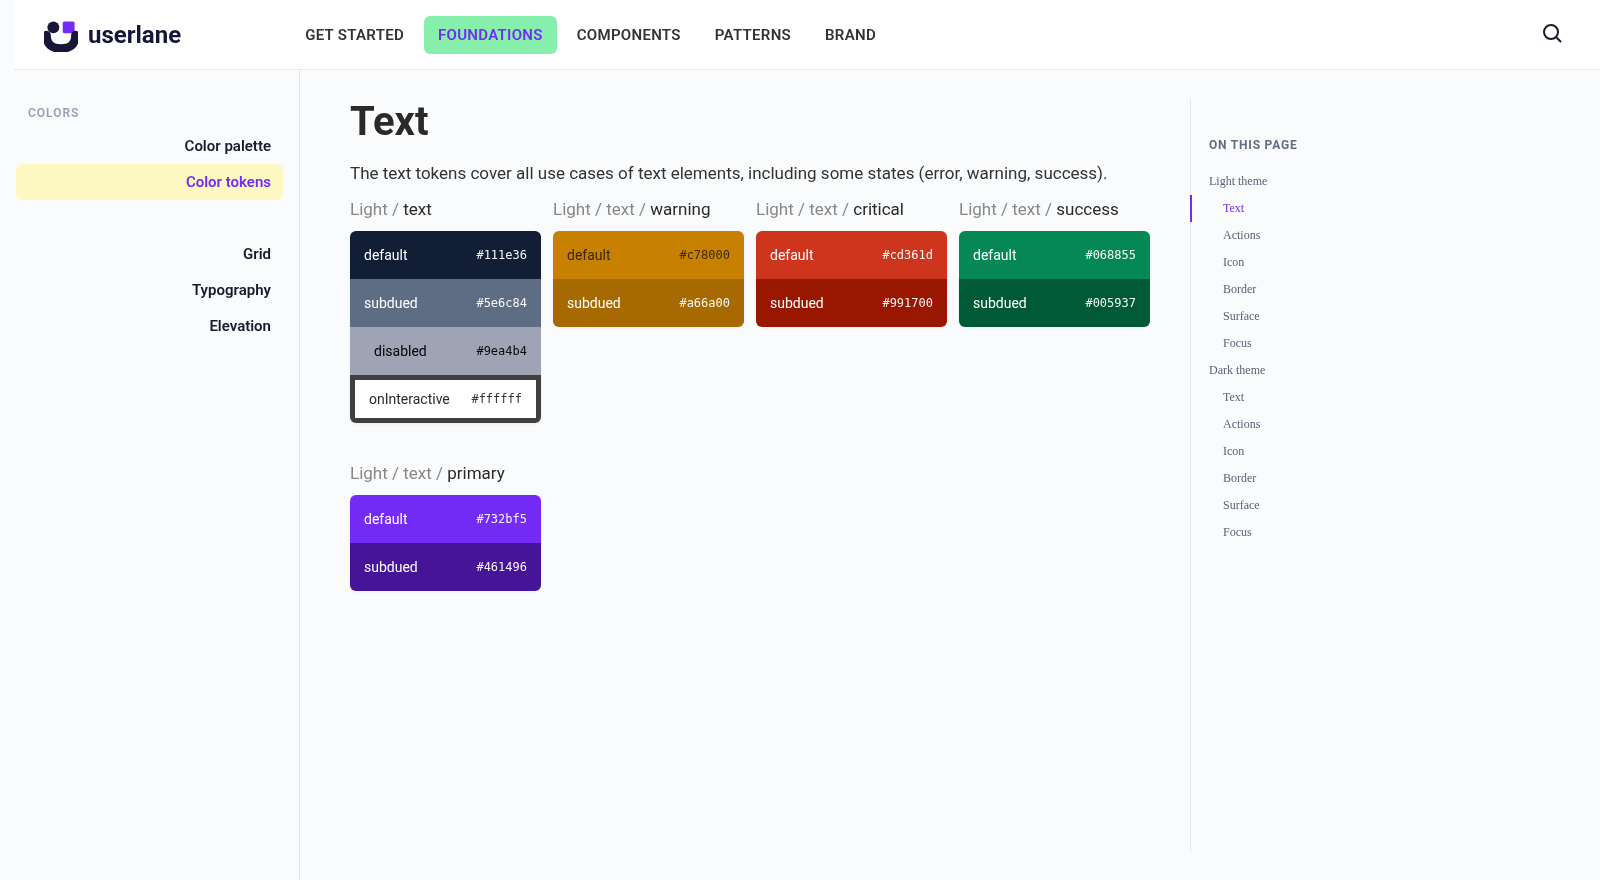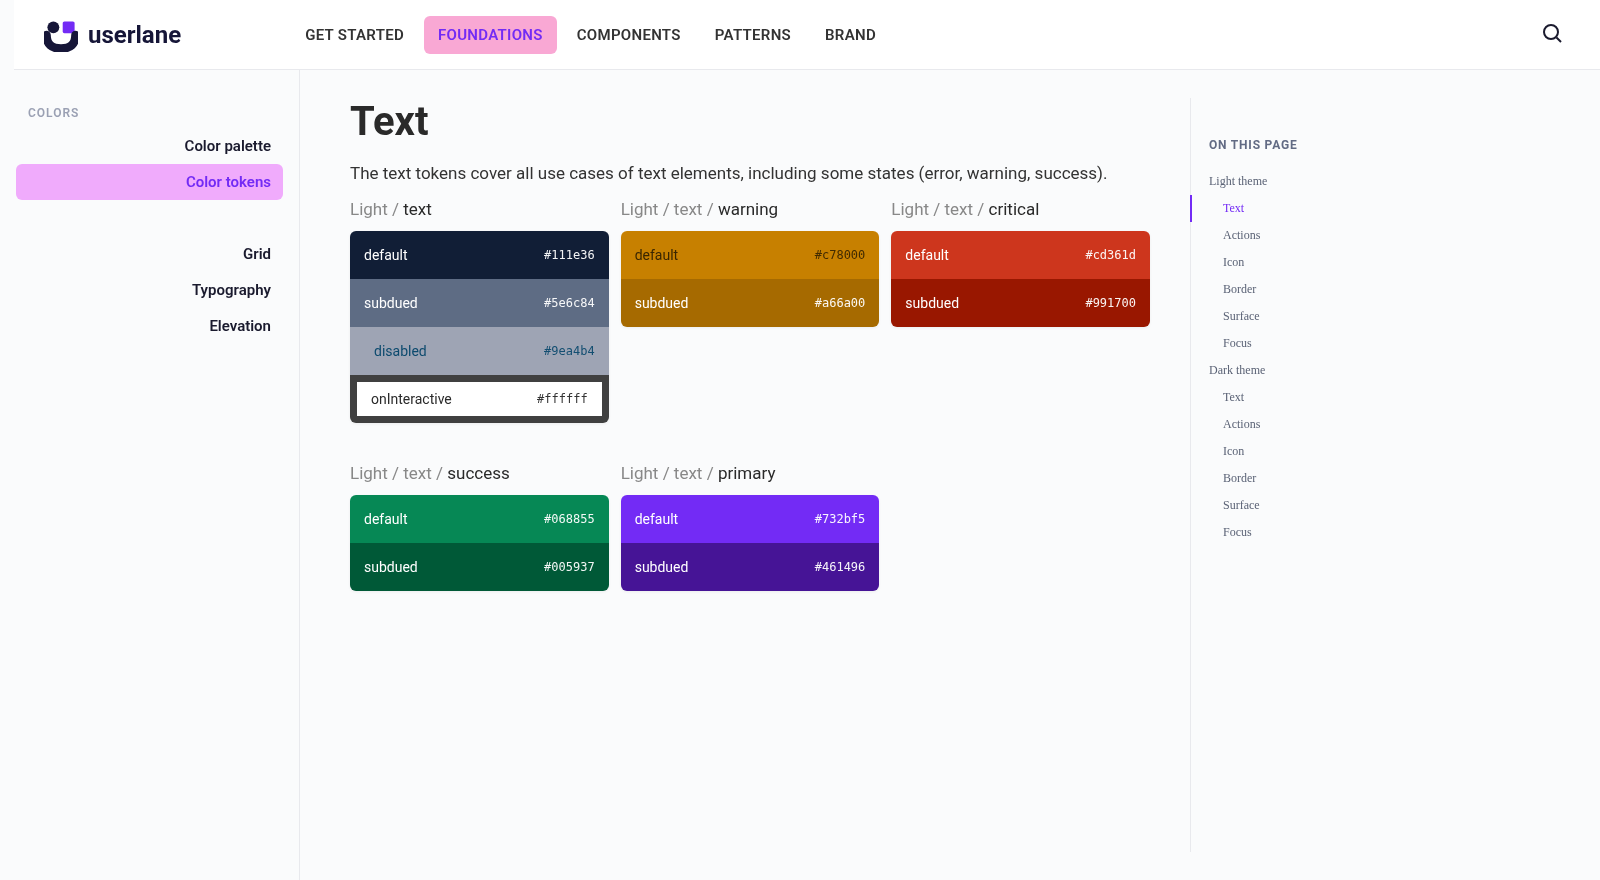--- a/index.html
+++ b/index.html
@@ -3,43 +3,43 @@
 <meta charset="utf-8">
 <style>
 * { box-sizing: border-box; margin: 0; padding: 0; }
 body { font-family: -apple-system, BlinkMacSystemFont, "Segoe UI", Roboto, sans-serif; background: #fafbfc; color: #1a1a2e; }
 .header { background: #fff; border-bottom: 1px solid #e8e9ed; height: 70px; display: flex; align-items: center; padding: 0 30px; position: relative; margin-left: 14px; }
 .logo { display: flex; align-items: center; gap: 10px; font-size: 24px; font-weight: 700; color: #161638; }
 .logo-mark { display: flex; align-items: center; }
 .logo-mark svg { width: 34px; height: 34px; }
 .nav { display: flex; gap: 6px; margin-left: 110px; }
 .nav a { padding: 10px 14px; border-radius: 6px; text-decoration: none; color: #333; font-weight: 600; font-size: 15px; letter-spacing: 0.3px; }
-.nav a.active { background: #f9a8d4; color: #732bf5; }
+.nav a.active { background: #86efac; color: #732bf5; }
 .search-btn { margin-left: auto; cursor: pointer; padding: 6px; }
 .search-btn svg { width: 24px; height: 24px; stroke: #1a1a2e; stroke-width: 2; fill: none; }
 .content-wrap { display: flex; }
 .sidebar { width: 300px; border-right: 1px solid #e8e9ed; padding: 28px 16px; min-height: calc(100vh - 70px); }
 .sidebar-sec-title { font-size: 12px; font-weight: 600; letter-spacing: 1px; color: #9aa0b3; padding: 8px 12px; }
 .sidebar a { display: block; padding: 9px 12px; text-decoration: none; color: #1a1a2e; font-weight: 600; font-size: 15px; border-radius: 6px; text-align: right; }
-.sidebar a.active { background: #f0abfc; color: #732bf5; }
+.sidebar a.active { background: #fef9c3; color: #732bf5; }
 .sidebar hr { border: none; margin: 18px 0; }
 .main { flex: 1; padding: 28px 50px; display: flex; gap: 40px; }
 .content { flex: 1; max-width: 800px; }
 h1 { font-size: 40px; font-weight: 700; margin-bottom: 18px; color: #2a2a2a; }
 .intro { font-size: 17px; color: #333; margin-bottom: 16px; }
-.token-grid { display: grid; grid-template-columns: 1fr 1fr 1fr; gap: 12px 12px; }
+.token-grid { display: grid; grid-template-columns: 1fr 1fr 1fr 1fr; gap: 12px 12px; }
 .token-group { margin-bottom: 28px; }
 .group-title { font-size: 17px; margin-bottom: 12px; font-weight: 400; }
 .group-title .prefix { color: #888; }
 .group-title .last { color: #2a2a2a; }
 .swatches { border-radius: 6px; overflow: hidden; box-shadow: 0 1px 3px rgba(0,0,0,0.06); text-align: right; }
 .swatch { display: flex; justify-content: space-between; align-items: center; padding: 0 14px; height: 48px; font-size: 14px; }
 .swatch .name { font-weight: 400; }
 .swatch .hex { font-family: ui-monospace, Menlo, monospace; font-size: 12px; opacity: 0.95; }
-.swatch.light-border { border: 7px solid #404040; }
+.swatch.light-border { border: 5px solid #404040; }
 .toc { width: 240px; border-left: 1px solid #e8e9ed; padding: 40px 0 0 18px; }
 .toc-title { font-size: 12px; font-weight: 700; letter-spacing: 0.8px; color: #626b84; margin-bottom: 16px; }
 .toc a { display: block; padding: 6px 0; text-decoration: none; color: #5a6275; font-size: 12px; position: relative; font-family: Liberation Serif, serif; }
 .toc a.lvl2 { padding-left: 14px; }
 .toc a.active { color: #732bf5; }
 .toc a.active::before { content: ""; position: absolute; left: -19px; top: 0; bottom: 0; width: 2px; background: #732bf5; }
 </style>
 </head>
 <body>
 
@@ -93,21 +93,21 @@
             <div class="group-title"><span class="prefix">Light / </span><span class="last">text</span></div>
             <div class="swatches">
               <div class="swatch" style="background: rgb(17, 30, 54); color: rgb(255, 255, 255);">
                 <span class="name">default</span>
                 <span class="hex">#111e36</span>
               </div>
               <div class="swatch" style="background: rgb(94, 108, 132); color: rgb(255, 255, 255);">
                 <span class="name">subdued</span>
                 <span class="hex">#5e6c84</span>
               </div>
-              <div class="swatch" style="background: rgb(158, 164, 180); color: #0c4a6e; padding-left: 24px;">
+              <div class="swatch" style="background: rgb(158, 164, 180); color: #000000; padding-left: 24px;">
                 <span class="name">disabled</span>
                 <span class="hex">#9ea4b4</span>
               </div>
               <div class="swatch light-border" style="background: rgb(255, 255, 255); color: rgb(42, 42, 42);">
                 <span class="name">onInteractive</span>
                 <span class="hex">#ffffff</span>
               </div>
             </div>
           </div>
           <div class="token-group">

